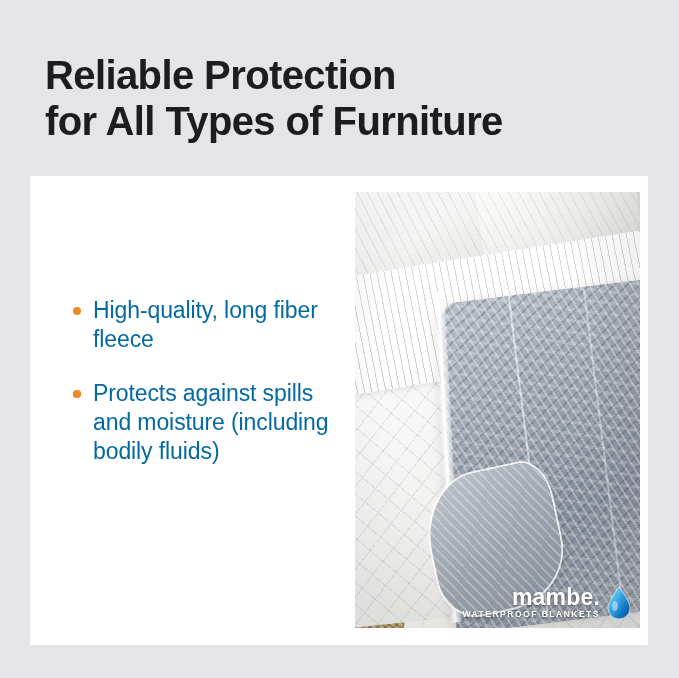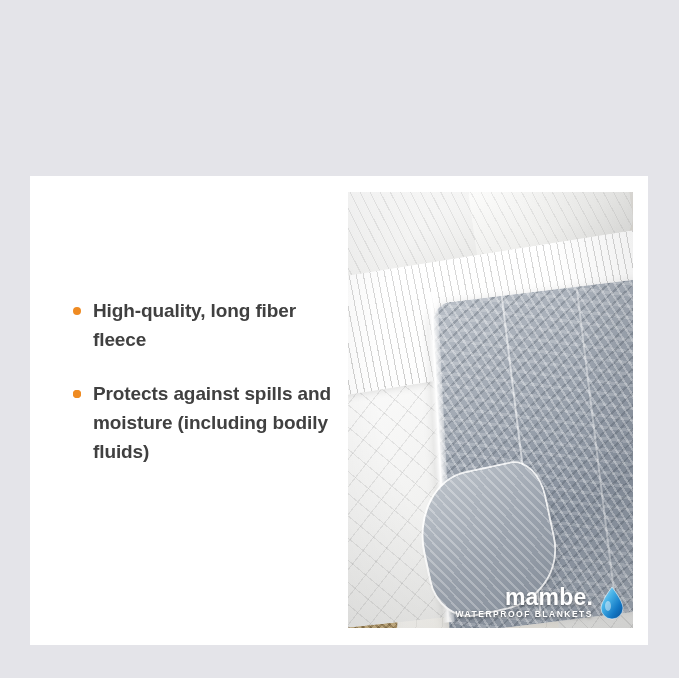--- a/index.html
+++ b/index.html
@@ -54,41 +54,40 @@
     position: absolute;
     left: 43px;
     top: 120px;
     width: 270px;
     list-style: none;
   }
   .feature {
     position: relative;
     padding-left: 20px;
     margin-bottom: 25px;
-    color: #404040;
-    font-size: 19px;
+    color: #0369a1;
+    font-size: 23px;
     line-height: 29px;
     letter-spacing: -0.1px;
-    font-weight: bold;
   }
   .feature:last-child { margin-bottom: 8px; }
   .feature .dot {
     position: absolute;
     left: 0;
     top: 11px;
     width: 8px;
     height: 8px;
     border-radius: 50%;
     background: #ef8b22;
   }
 
   
   .photo {
     position: absolute;
-    left: 318px;
+    left: 325px;
     top: 16px;
     width: 285px;
     height: 436px;
     overflow: hidden;
     background: #6d28d9;
   }
 
   
   .ph-wall {
     position: absolute;
@@ -277,20 +276,22 @@
     text-shadow: 0 1px 3px rgba(0,0,0,.5);
     padding-left: 32px;
   }
   .logo-drop { display: block; }
 </style>
 </head>
 <body>
 
 <div class="canvas">
 
+  <h1 class="heading">Reliable Protection
+for All Types of Furniture</h1>
 
   <div class="card">
 
     <ul class="features">
       <li class="feature">
         <span class="dot"></span>
         <span>High-quality, long fiber fleece</span>
       </li>
       <li class="feature">
         <span class="dot"></span>

